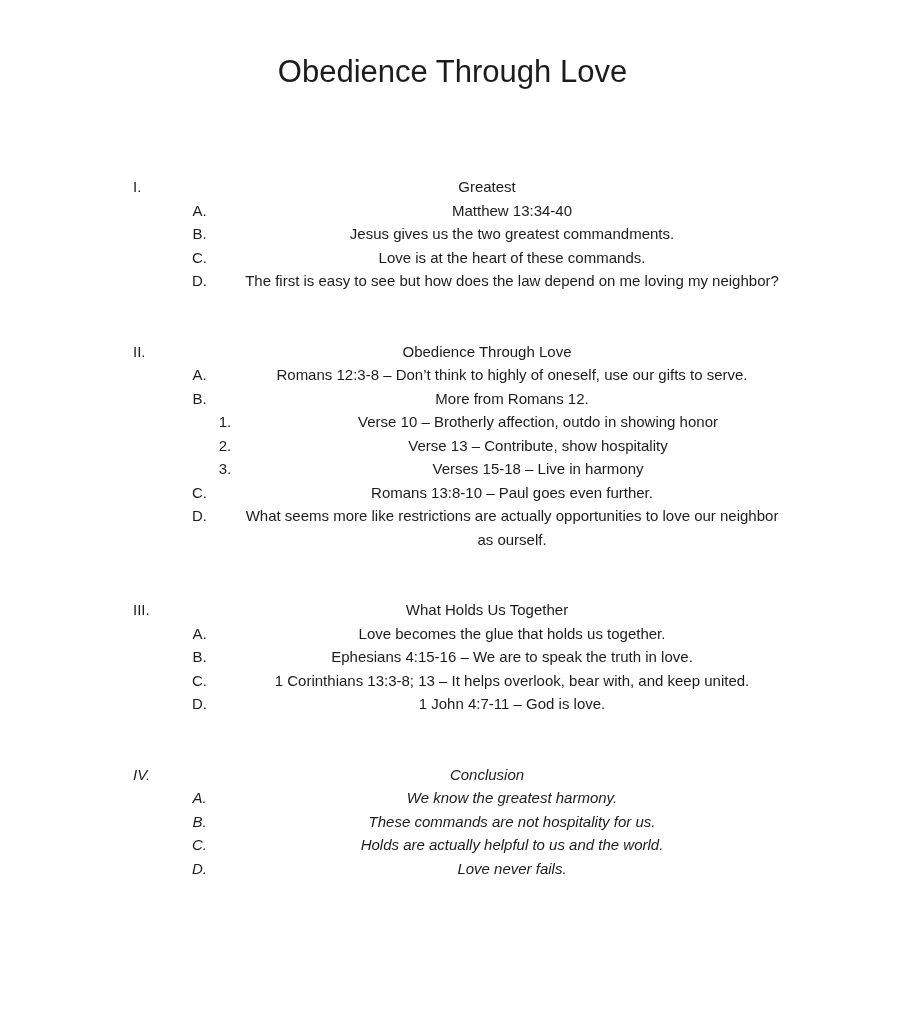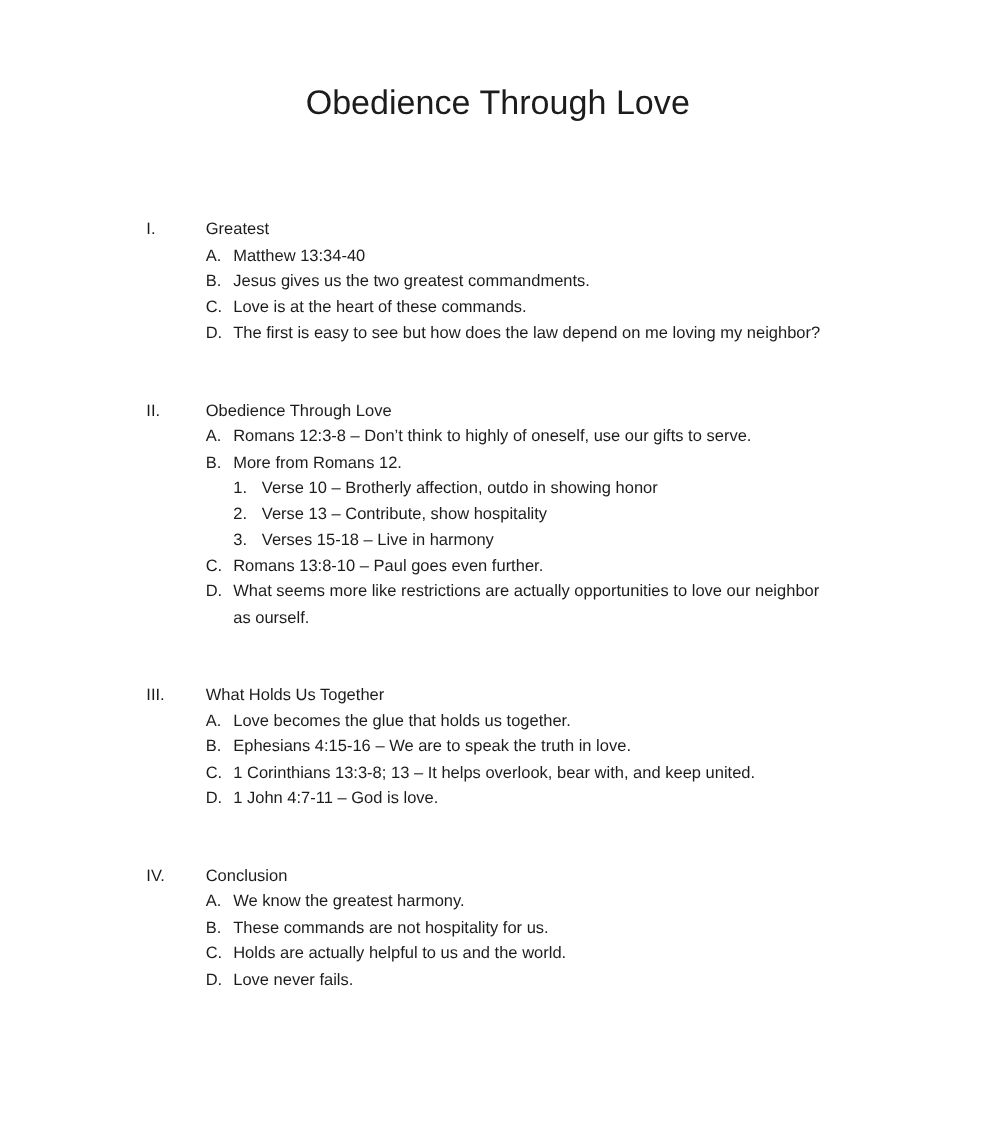--- a/index.html
+++ b/index.html
@@ -12,21 +12,21 @@
     height: 1023px;
     font-family: "Liberation Sans", "DejaVu Sans", sans-serif;
     color: #1c1c1c;
     overflow: hidden;
   }
   .page {
     width: 905px;
     height: 963px;
     background: #ffffff;
     box-sizing: border-box;
-    padding-top: 76px;
+    padding-top: 54px;
   }
   .doc-title {
     margin: 0;
     font-size: 31px;
     font-weight: 400;
     line-height: 36px;
     text-align: center;
     letter-spacing: 0px;
     color: #1c1c1c;
   }
@@ -35,32 +35,34 @@
     padding-left: 133px;
     padding-right: 60px;
     font-size: 15px;
     line-height: 23.5px;
   }
   .section {
     margin: 0 0 47px 0;
   }
   .section:last-child {
     margin-bottom: 0;
+    font-style: italic;
   }
   .row {
     display: flex;
     align-items: flex-start;
   }
   .marker-roman {
     flex: 0 0 54px;
     width: 54px;
   }
   .section-body {
     flex: 1 1 auto;
     min-width: 0;
+    text-align: center;
   }
   .marker-letter {
     flex: 0 0 25px;
     width: 25px;
   }
   .marker-number {
     flex: 0 0 26px;
     width: 26px;
   }
   .item-text {

